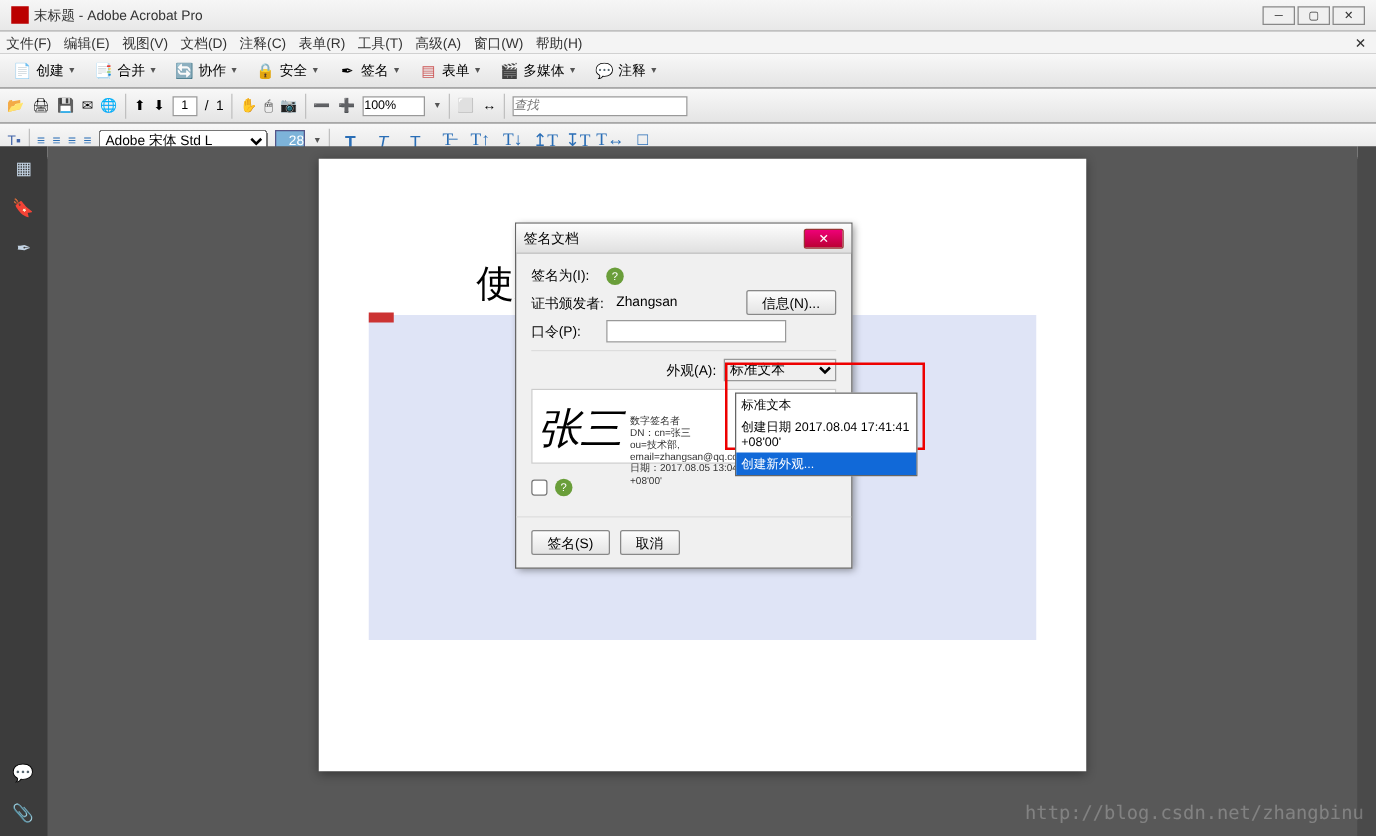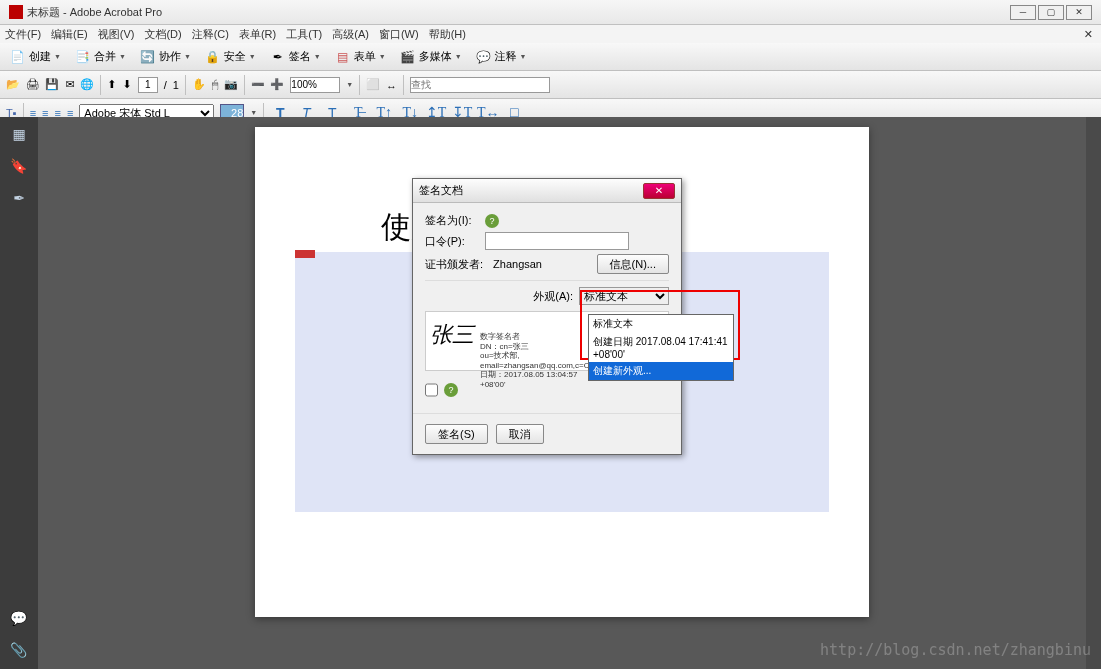--- a/index.html
+++ b/index.html
@@ -33,21 +33,21 @@
 .dlg-title { height:24px; background:linear-gradient(#fdfdfd,#e0e0e0); border-bottom:1px solid #bbb; display:flex; align-items:center; padding:0 6px; }
 .dlg-title .spacer { flex:1; }
 .dlg-close { width:32px; height:16px; background:linear-gradient(#e07,#b03); border:1px solid #933; border-radius:2px; color:#fff; font-size:10px; display:flex; align-items:center; justify-content:center; }
 .dlg-body { padding:10px 12px; }
 .frow { display:flex; align-items:center; margin-bottom:4px; gap:6px; }
 .frow label { width:54px; text-align:left; }
 .frow select, .frow input { flex:1; height:18px; font-size:11px; border:1px solid #999; }
 .helpico { width:14px; height:14px; border-radius:50%; background:#6a9e3a; color:#fff; font-size:9px; display:flex; align-items:center; justify-content:center; }
 .dlg-btn { height:20px; padding:0 12px; background:linear-gradient(#fdfdfd,#e4e4e4); border:1px solid #888; border-radius:2px; font-size:11px; cursor:pointer; }
 .sigprev { margin:6px 0 10px; height:60px; background:#fff; border:1px solid #ccc; position:relative; display:flex; }
-.sigprev .name { font-family:"KaiTi","SimSun",serif; font-size:22px; padding:8px 4px; font-style:italic; }
+.sigprev .name { font-family:"KaiTi","SimSun",serif; font-size:34px; padding:8px 4px; font-style:italic; }
 .sigprev .meta { font-size:8px; line-height:1.2; padding:20px 2px; color:#333; }
 .dlg-foot { display:flex; justify-content:flex-start; gap:8px; padding:10px 12px; border-top:1px solid #ddd; }
 .redbox { position:absolute; left:580px; top:290px; width:160px; height:70px; border:2px solid #e00; pointer-events:none; }
 .dropdown { position:absolute; left:588px; top:314px; width:146px; background:#fff; border:1px solid #666; font-size:10px; z-index:20; }
 .dropdown .opt { padding:2px 4px; cursor:pointer; }
 .dropdown .opt.sel { background:#1169d8; color:#fff; }
 .annot { position:absolute; left:415px; top:286px; color:#e00; font-size:14px; line-height:1.3; font-family:"SimSun"; }
 .arrow-line { position:absolute; left:460px; top:300px; width:130px; height:30px; pointer-events:none; }
 .watermark { position:absolute; right:10px; bottom:10px; color:rgba(255,255,255,.25); font-size:15px; font-family:monospace; }
 </style>
@@ -138,21 +138,21 @@
   <span class="ico">📷</span>
   <div class="sep"></div>
   <span class="ico">➖</span>
   <span class="ico">➕</span>
   <input class="med" value="100%" style="">
   <span class="arrow-down">▼</span>
   <div class="sep"></div>
   <span class="ico">⬜</span>
   <span class="ico">↔</span>
   <div class="sep"></div>
-  <input class="med" style="width: 140px;" placeholder="查找">
+  <input class="med" style="width: 140px; font-style: italic;" placeholder="查找">
 </div>
 
 <div class="toolbar" style="border-bottom:1px solid #888">
   <span class="ico" style="color:#46a">T▪</span>
   <div class="sep"></div>
   <span class="ico" style="color:#2a6eb6">≡</span>
   <span class="ico" style="color:#2a6eb6">≡</span>
   <span class="ico" style="color:#2a6eb6">≡</span>
   <span class="ico" style="color:#2a6eb6">≡</span>
   <select class="fontsel"><option>Adobe 宋体 Std L</option></select>
@@ -211,27 +211,27 @@
     <span>签名文档</span>
     <div class="spacer"></div>
     <div class="dlg-close">✕</div>
   </div>
   <div class="dlg-body">
     <div class="frow">
       <label>签名为(I):</label>
       <div class="helpico">?</div>
     </div>
     <div class="frow">
-      <label>口令(P):</label>
-      <input type="password" style="flex: 0 0 90px;">
-    </div>
-    <div class="frow">
       <span>证书颁发者:</span>
       <span style="flex:1;padding-left:4px">Zhangsan</span>
       <button class="dlg-btn">信息(N)...</button>
+    </div>
+    <div class="frow">
+      <label>口令(P):</label>
+      <input type="password" style="flex: 0 0 90px;">
     </div>
     <hr style="margin:6px 0;border:none;border-top:1px solid #ddd">
     <div class="frow" style="justify-content:flex-end">
       <label style="width:auto">外观(A):</label>
       <select style="flex:0 0 90px"><option>标准文本</option></select>
     </div>
     <div class="sigprev">
       <div class="name">张三</div>
       <div class="meta" style="white-space:pre-line">数字签名者
 DN：cn=张三

